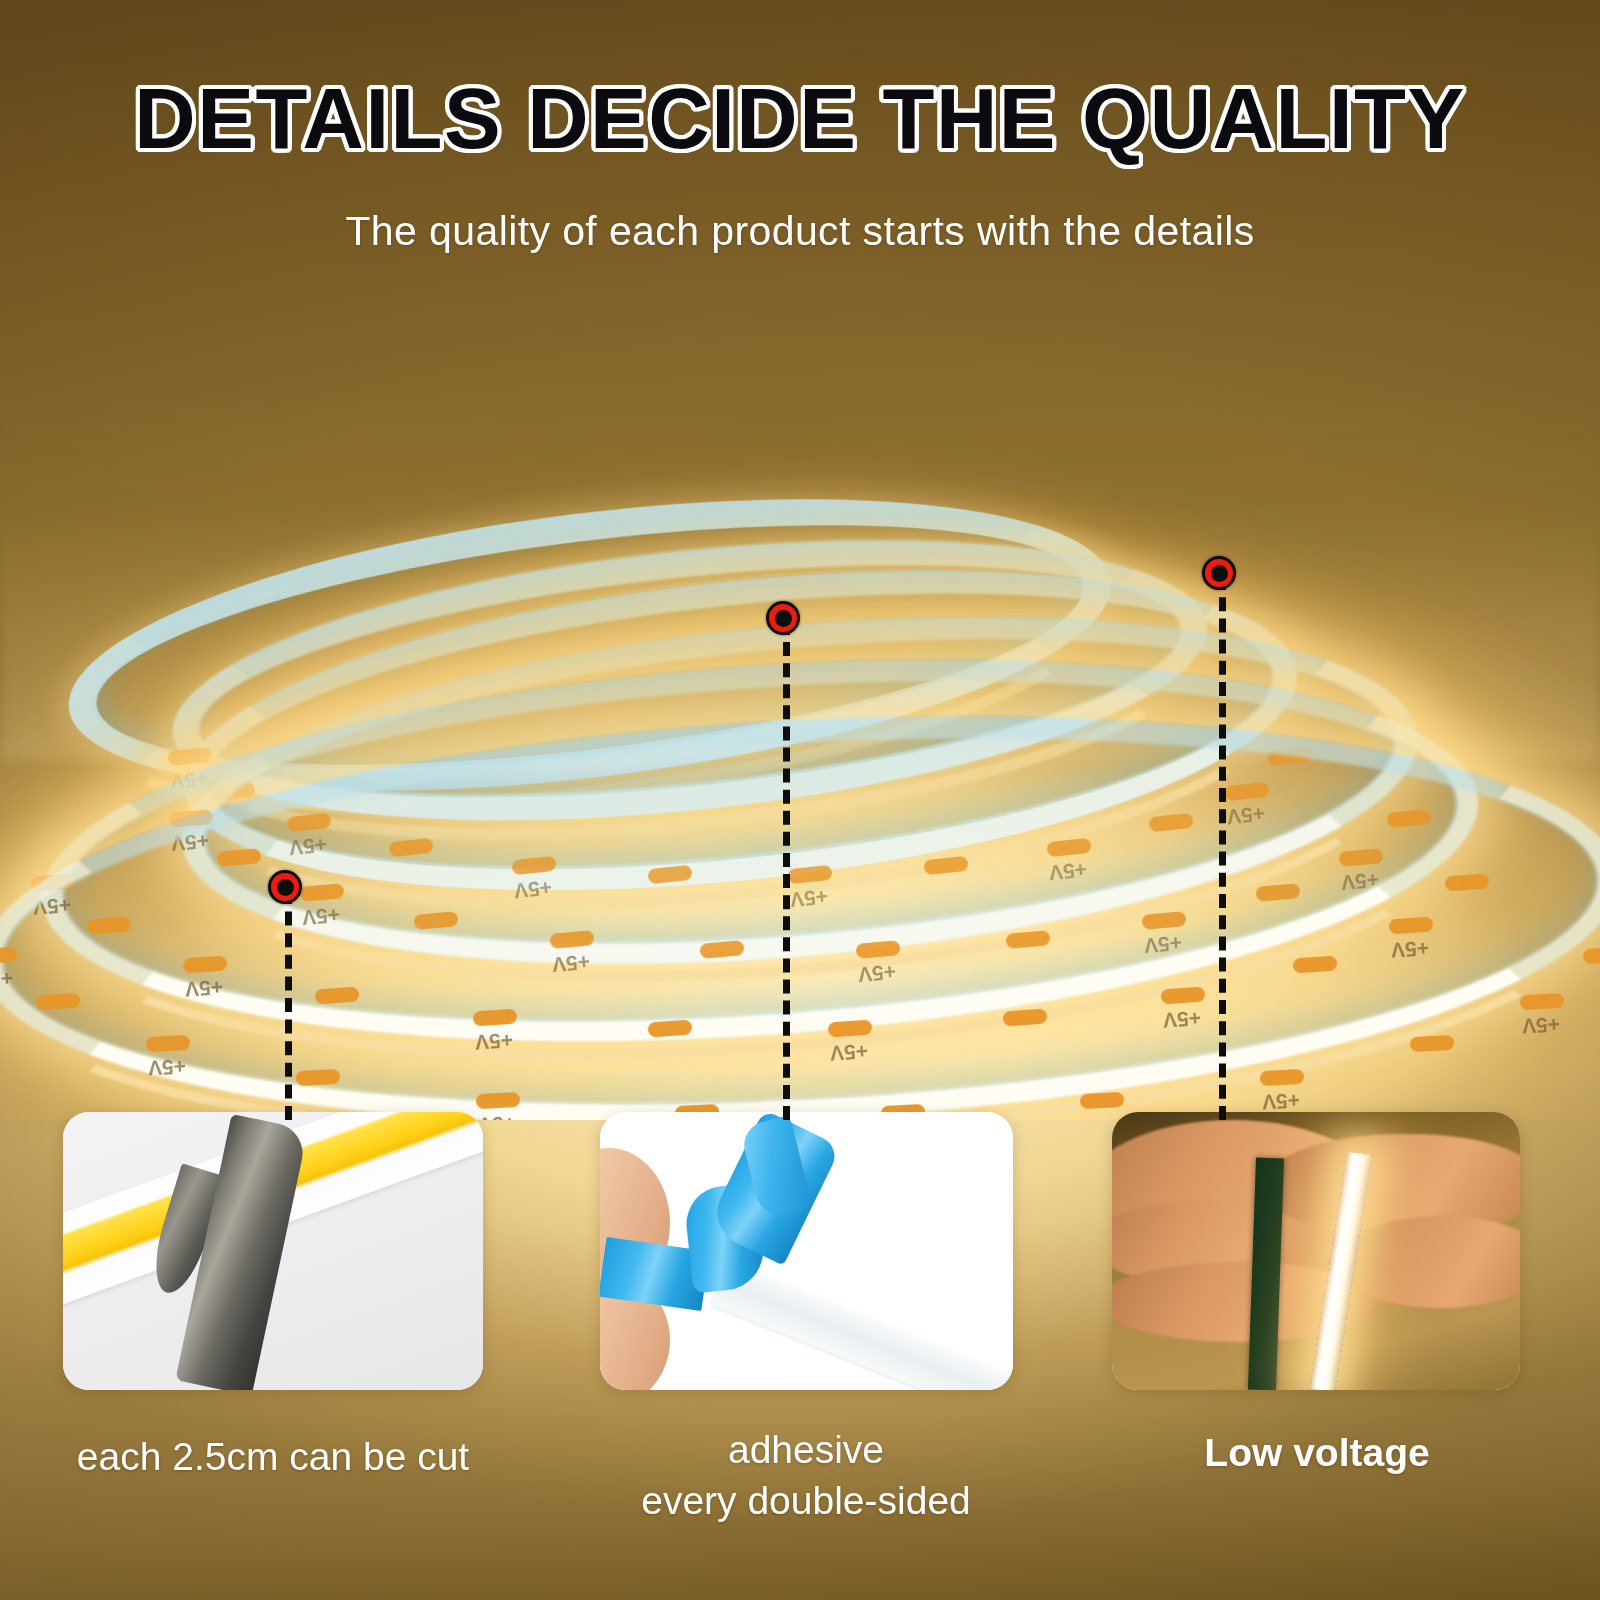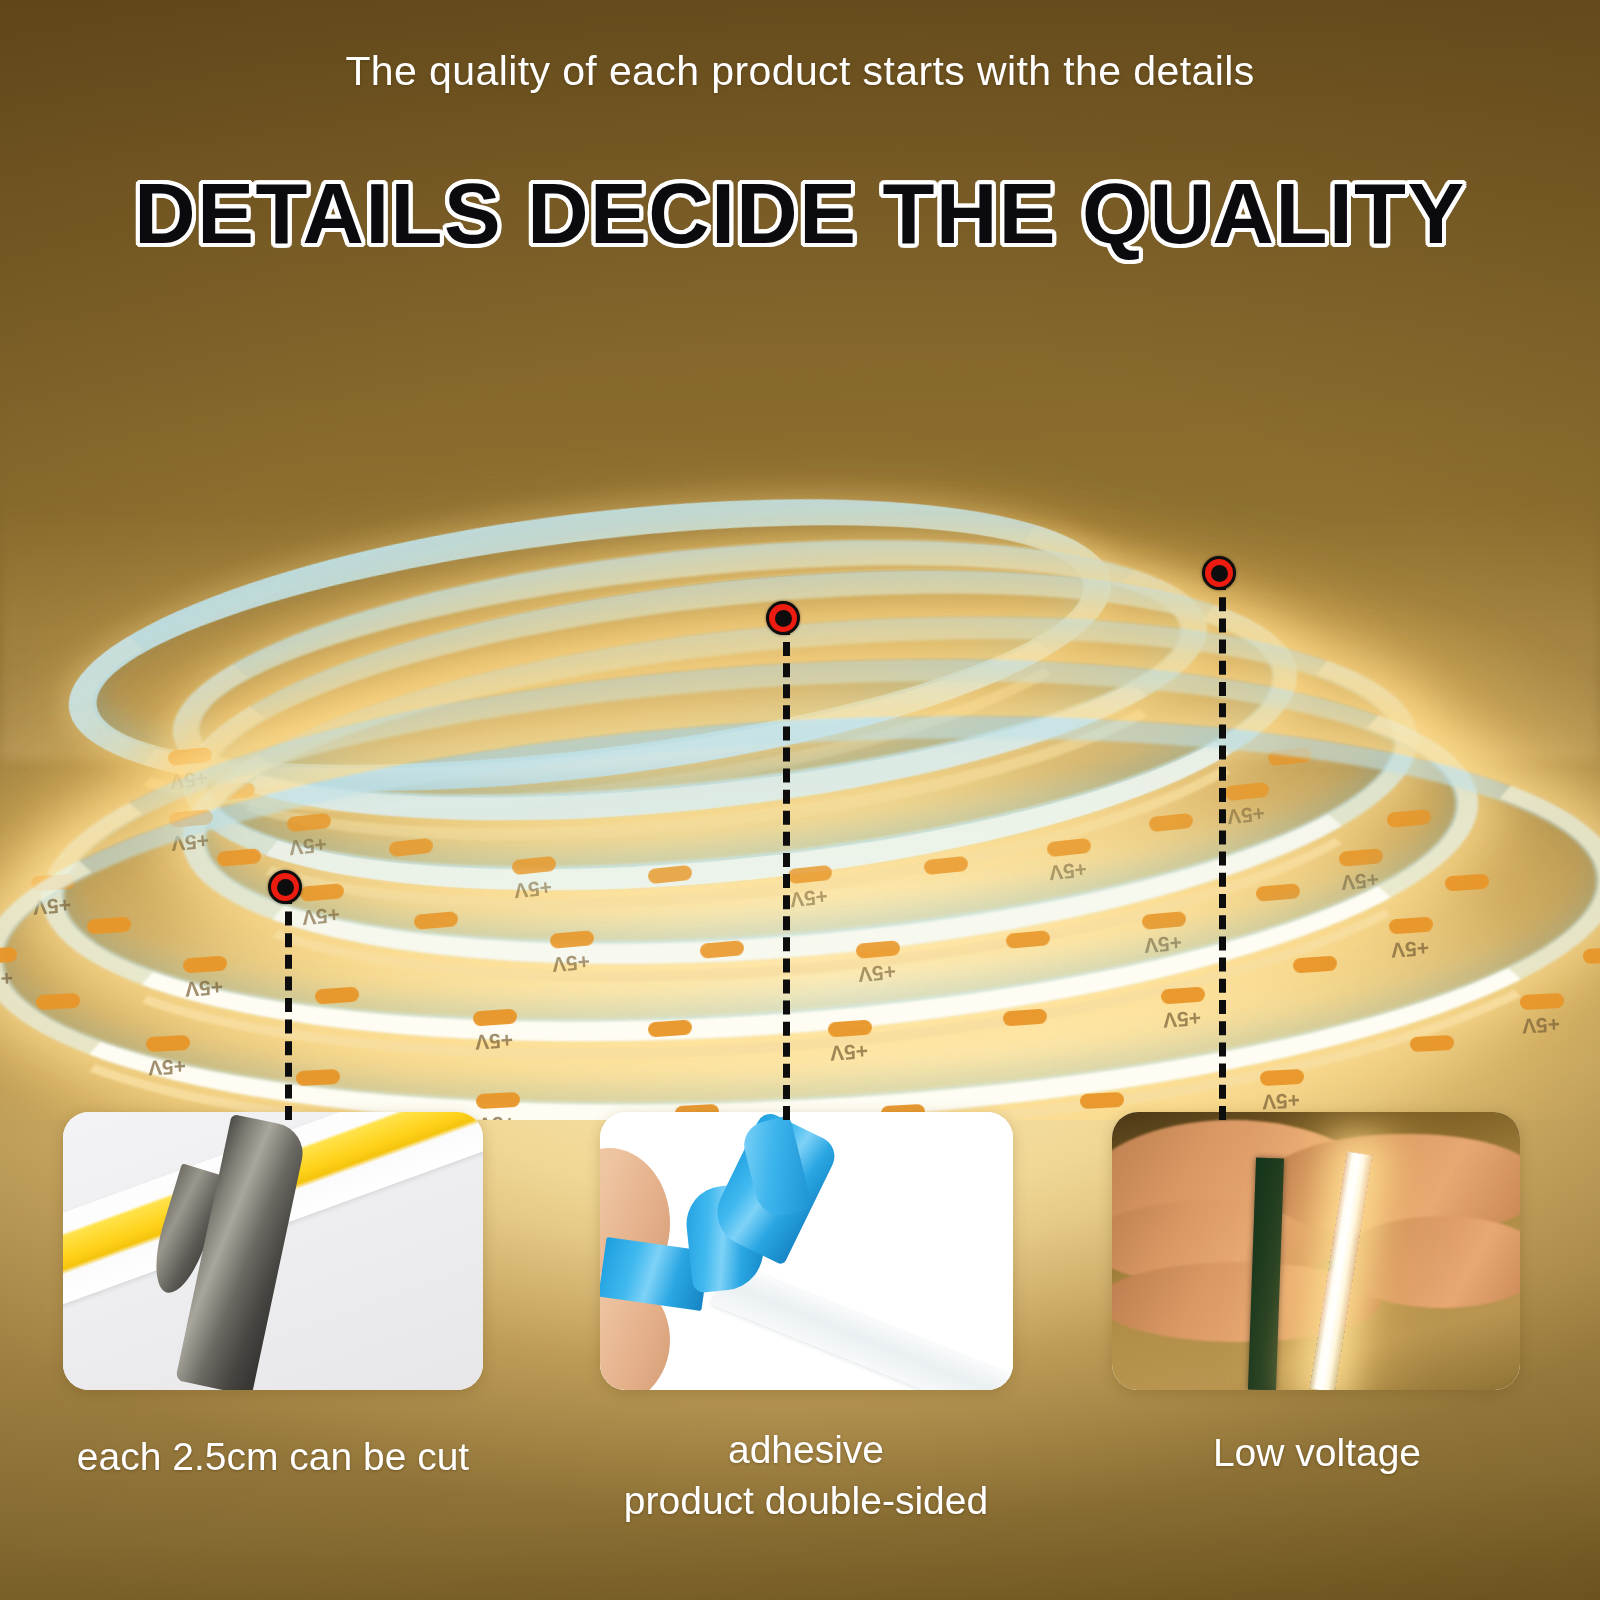--- a/index.html
+++ b/index.html
@@ -338,22 +338,22 @@
         <div style="position: absolute; left: 1409.82px; top: 635.935px; width: 44px; height: 15px; border-radius: 8px; background: rgba(232, 150, 40, 0.95); transform: rotate(-3deg); z-index: 14; filter: blur(0.7px);"></div>
         <div style="position: absolute; left: 1519.96px; top: 594.453px; width: 44px; height: 15px; border-radius: 8px; background: rgba(232, 150, 40, 0.95); transform: rotate(-3deg); z-index: 14; filter: blur(0.7px);"></div>
         <div style="position: absolute; left: 1521.96px; top: 613.453px; font-size: 21px; font-weight: bold; font-family: &quot;Liberation Sans&quot;, sans-serif; color: rgba(120, 96, 52, 0.7); transform: rotate(177deg); z-index: 14;">+5V</div>
         <div style="position: absolute; left: 1583.48px; top: 547.727px; width: 44px; height: 15px; border-radius: 8px; background: rgba(232, 150, 40, 0.95); transform: rotate(-3deg); z-index: 14; filter: blur(0.7px);"></div>
       </div>
   </div>
 
   <div id="vignette"></div>
 
   <div id="header">
+    <div id="headline">DETAILS DECIDE THE QUALITY</div>
     <div id="subtitle">The quality of each product starts with the details</div>
-    <div id="headline">DETAILS DECIDE THE QUALITY</div>
   </div>
 
   <div id="markers">
       <div class="leader" style="left: 285px; top: 890px; height: 230px;"></div>
       <div class="marker" style="left: 268px; top: 870px;"></div>
       <div class="leader" style="left: 783px; top: 621px; height: 499px;"></div>
       <div class="marker" style="left: 766px; top: 601px;"></div>
       <div class="leader" style="left: 1219px; top: 576px; height: 544px;"></div>
       <div class="marker" style="left: 1202px; top: 556px;"></div>
     </div>
@@ -403,38 +403,38 @@
            transform:rotate(26deg); transform-origin:bottom left;
            border-radius:14px 20px 6px 34px;"></div>
       <div class="c2-blue" style="left:150px; top:8px; width:52px; height:96px;
            transform:rotate(-14deg);
            border-radius:24px 8px 8px 26px;
            background:linear-gradient(110deg,#7fd3f8 0%,#3cb4ec 45%,#1d93d2 100%);"></div>
     </div>
   </div>
   <div class="cap" style="left:566px; top:1392px; width:480px;margin-top:33px;">
     <div>adhesive</div>
-    <div>product double-sided</div>
+    <div>every double-sided</div>
   </div>
 
   <div class="card" id="card3" style="left:1112px; top:1112px; width:408px; height:278px;">
     <div id="c3-bg">
 
       <div class="c3-hand" style="left:-30px; top:8px; width:300px; height:150px;
            border-radius:50% 50% 40% 40%;"></div>
       <div class="c3-hand" style="left:-24px; top:88px; width:250px; height:86px;"></div>
       <div class="c3-hand" style="left:-14px; top:150px; width:282px; height:80px;"></div>
       <div class="c3-hand" style="left:150px; top:22px; width:280px; height:104px;
            border-radius:50% 46% 50% 50%;"></div>
       <div class="c3-hand" style="left:224px; top:104px; width:212px; height:92px;"></div>
 
       <div class="c3-pcb" style="left:140px; top:46px; width:28px; height:232px;
            transform:rotate(2deg);"></div>
 
       <div class="c3-lit" style="left:216px; top:40px; width:26px; height:240px;
            transform:rotate(9deg);"></div>
     </div>
   </div>
-  <div class="cap" style="left:1082px; top:1428px; width:470px;">
+  <div class="cap" style="left:1082px; top:1428px; width:470px;font-weight:bold;">
     <div>Low voltage</div>
   </div>
 
 </div>
 
 </body></html>

